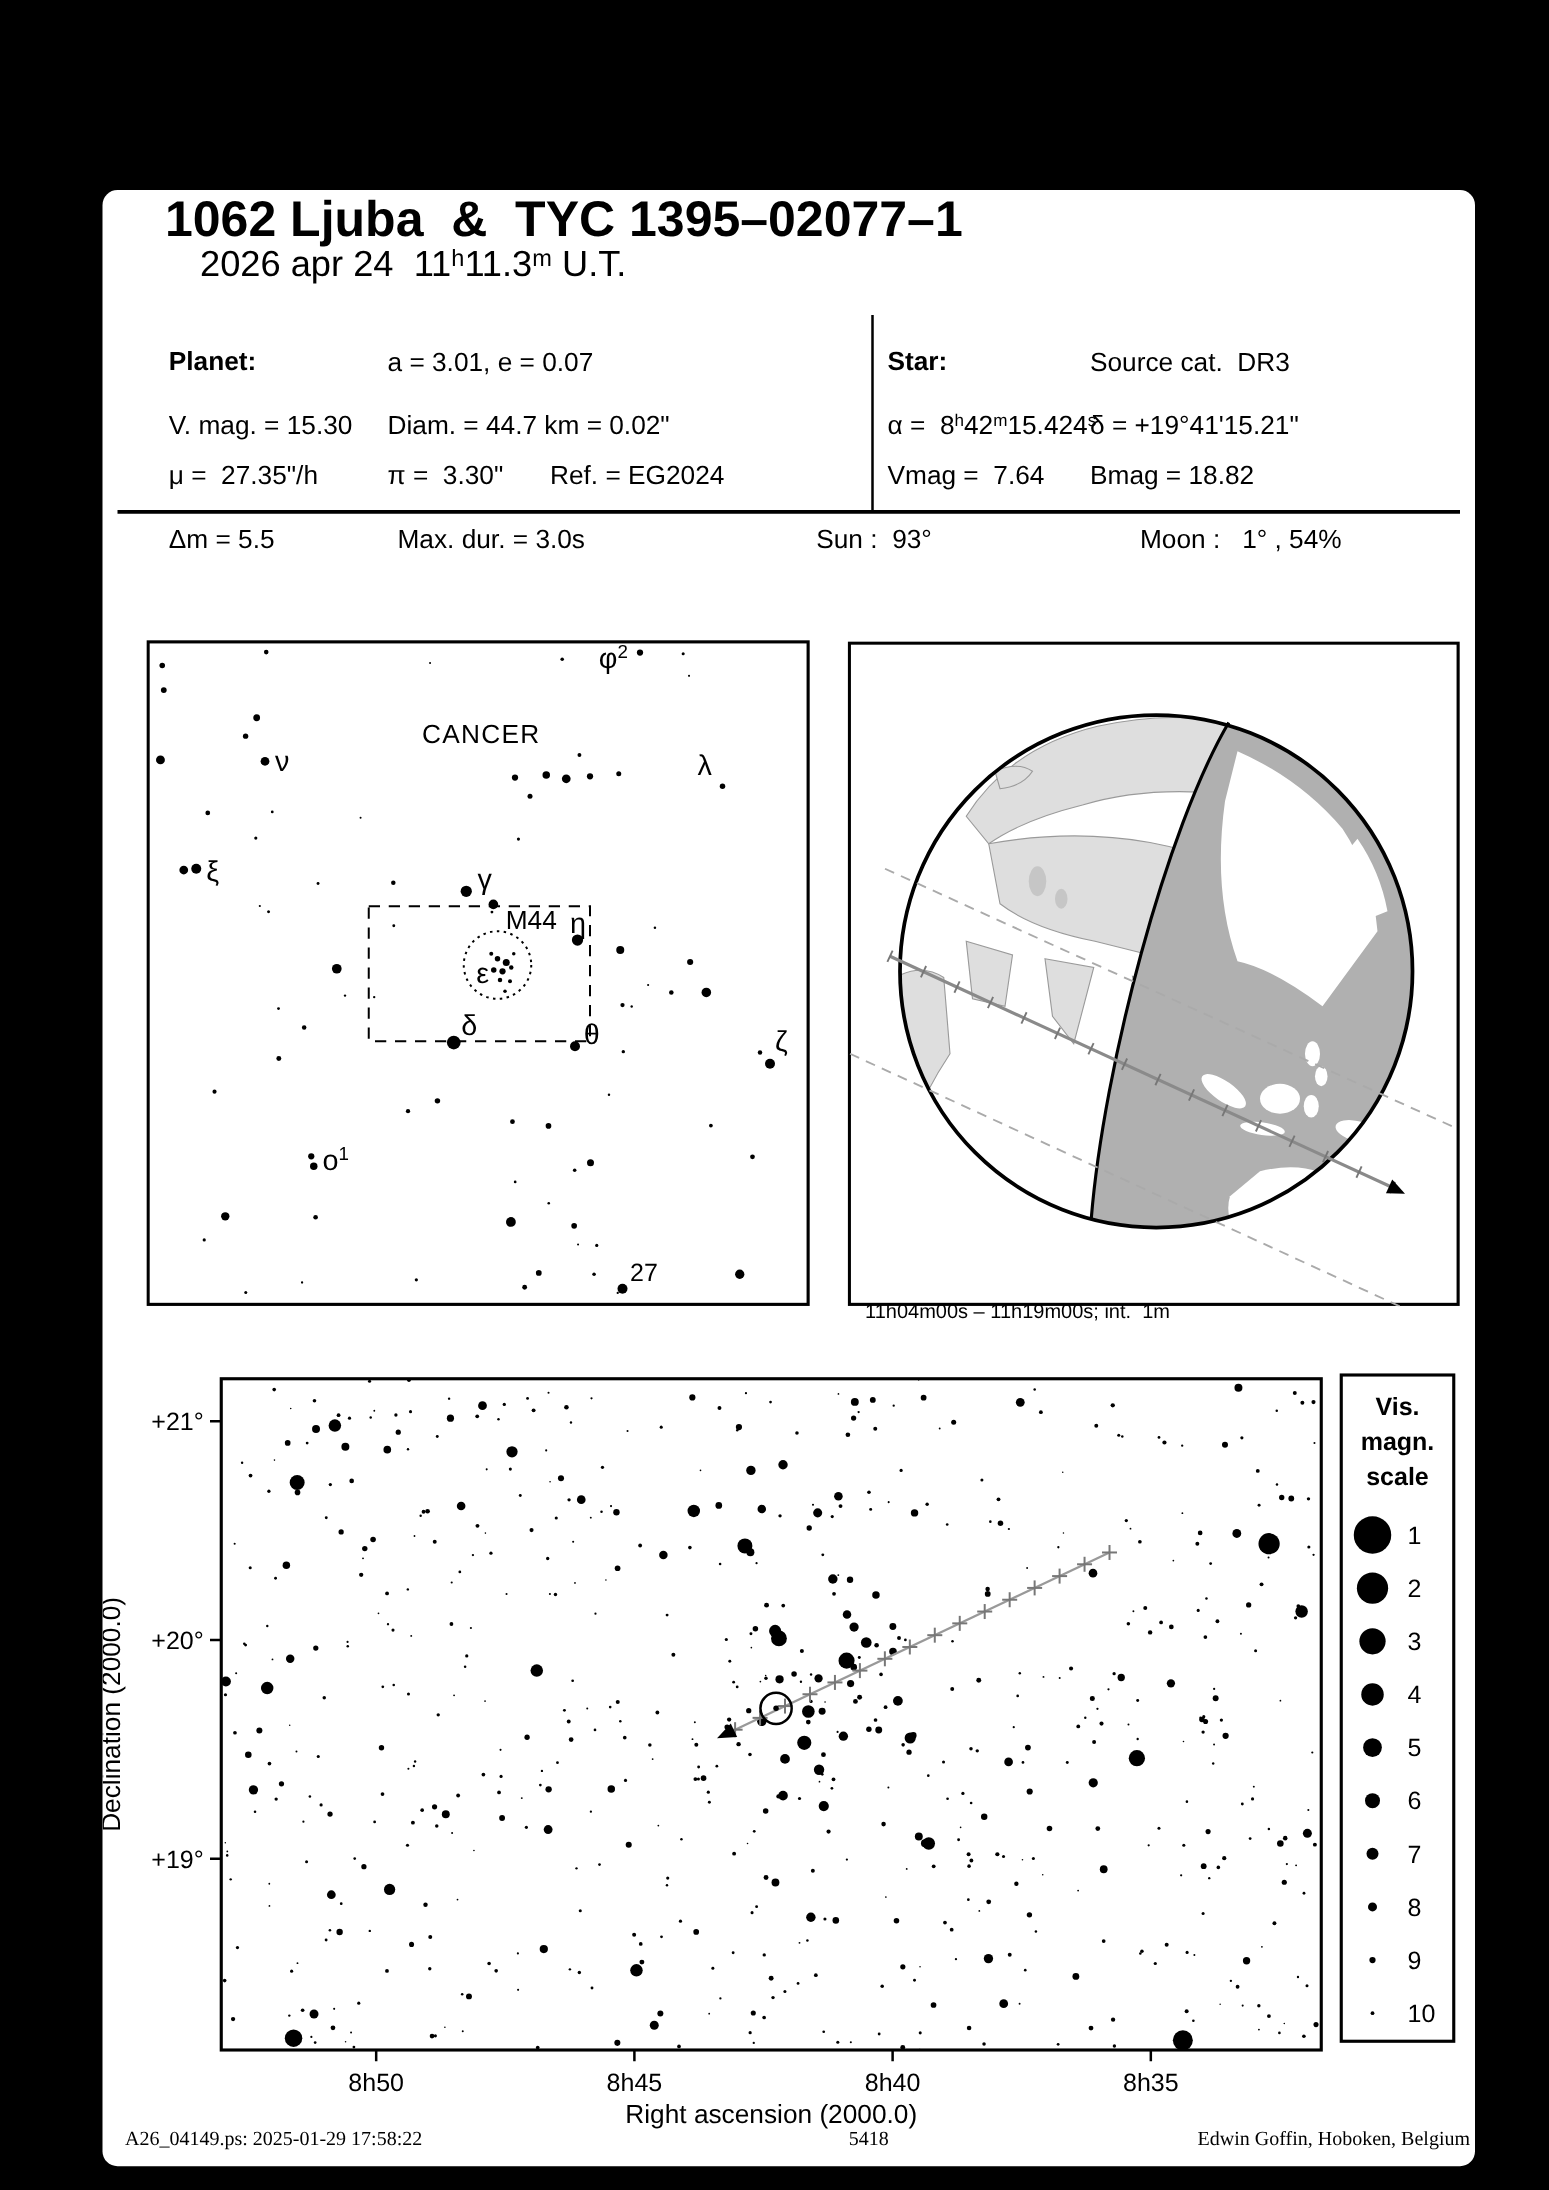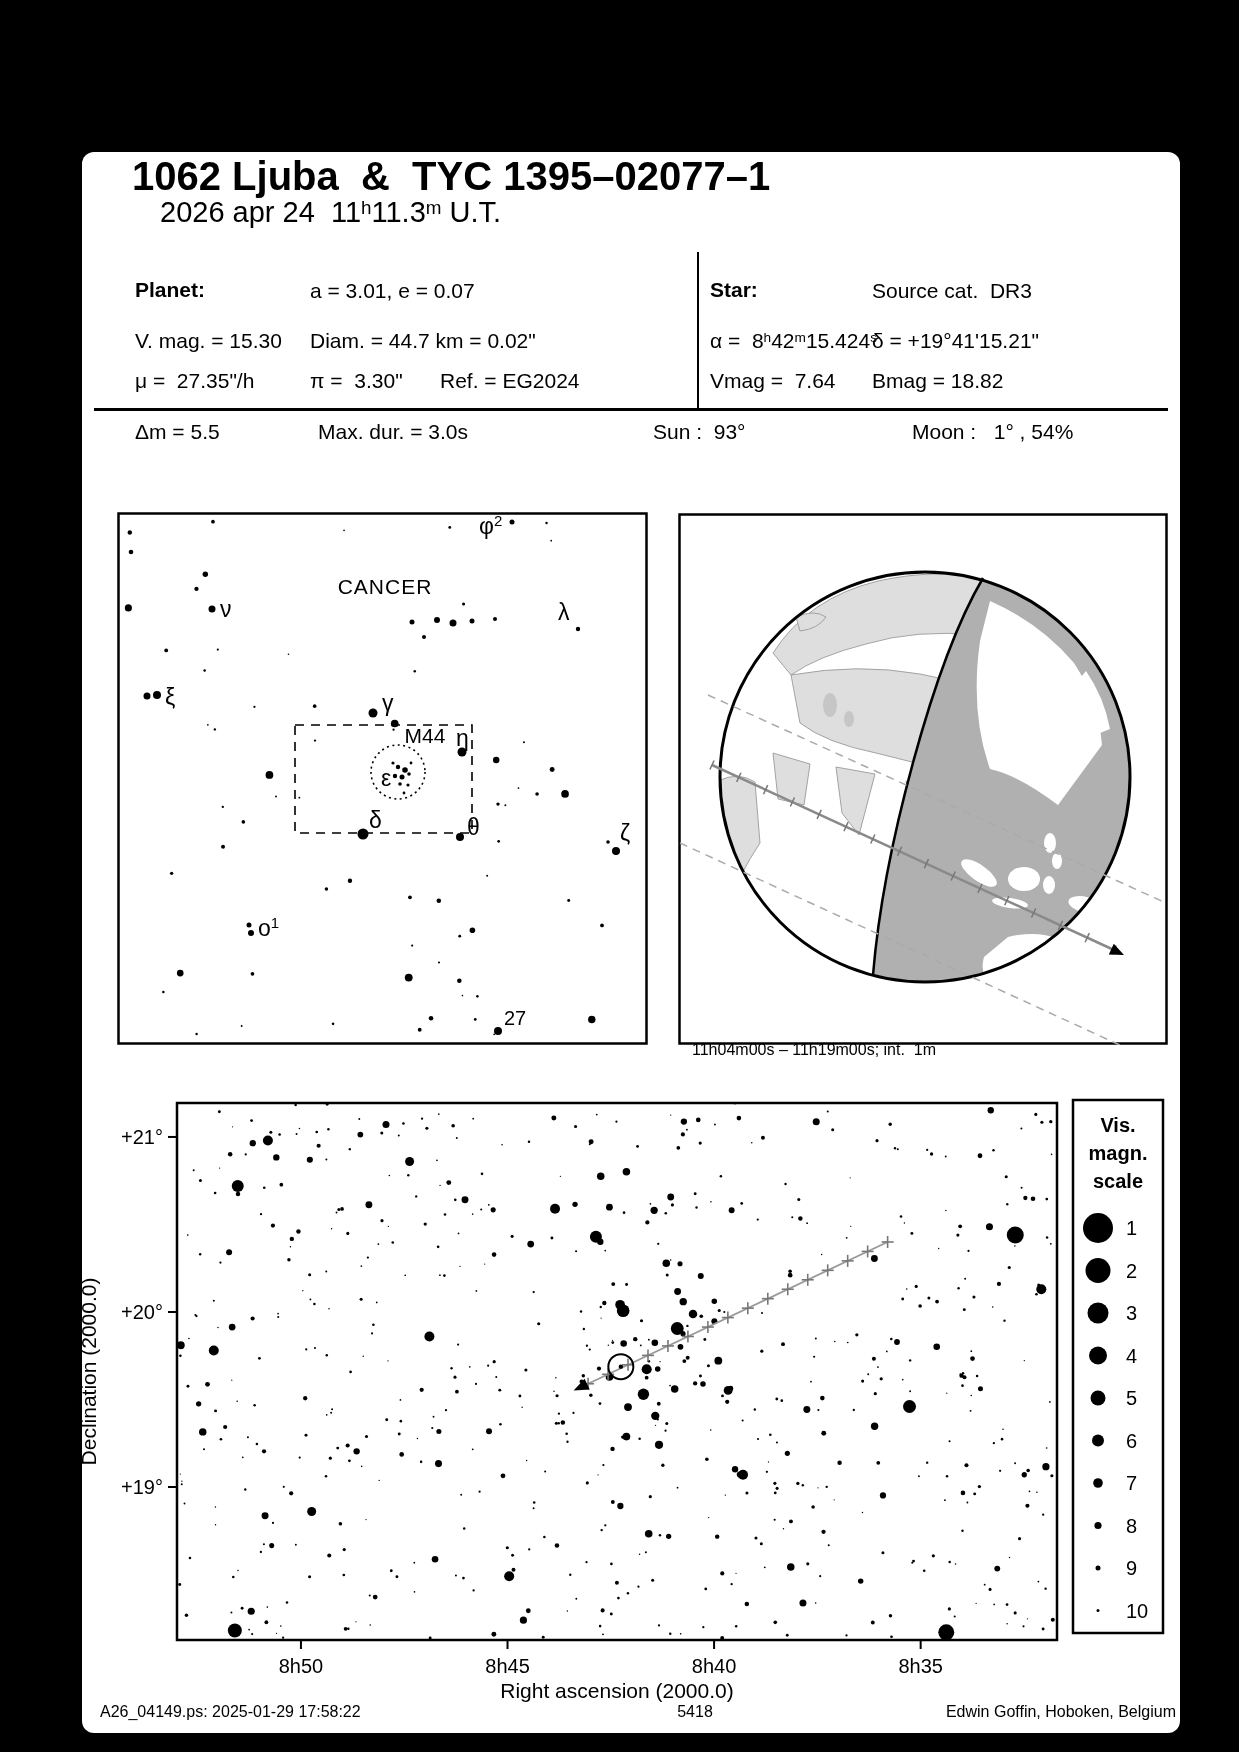--- a/index.html
+++ b/index.html
@@ -7,21 +7,21 @@
   .sheet{position:absolute;left:82px;top:152px;width:1098px;height:1581px;background:#fff;overflow:hidden;border-radius:12px;}
   .abs{position:absolute;white-space:pre;}
   .title{left:50px;top:2px;font-size:40px;font-weight:bold;letter-spacing:0px;}
   .dateline{left:78px;top:44px;font-size:29px;}
   .cell{font-size:21px;}
   .bold{font-weight:bold;}
   .sup{font-size:65%;position:relative;top:-0.45em;}
   .vdiv{left:615px;top:100px;width:2px;height:156px;background:#000;}
   .hrule{left:12px;top:256px;width:1074px;height:3px;background:#000;}
   .globe-caption{left:610px;top:864px;font-size:16px;margin-top:25px;}
-  .footer{top:1551px;font-size:16px;font-family:Liberation Sans, sans-serif;}
+  .footer{top:1551px;font-size:16px;font-family:Liberation Serif, serif;}
   svg{position:absolute;display:block;}
   svg text{font-family:"Liberation Sans",sans-serif;}
 </style>
 </head>
 <body>
 
 <div class="sheet">
 
   <div class="abs title">1062 Ljuba  &amp;  TYC 1395–02077–1</div>
   <div class="abs dateline"><span>2026 apr 24  11</span><span class="sup">h</span><span>11.3</span><span class="sup">m</span><span> U.T.</span></div>

